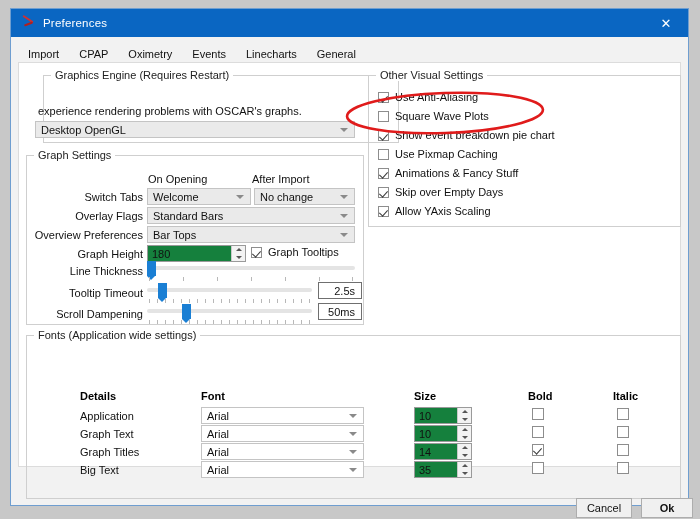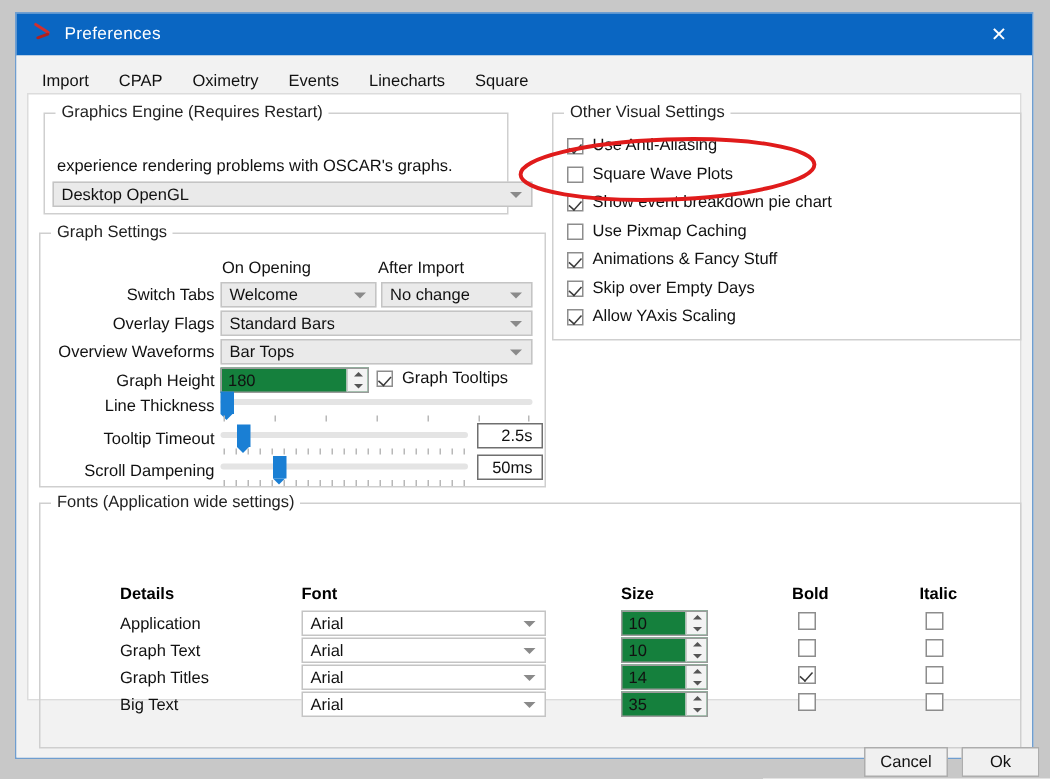--- a/index.html
+++ b/index.html
@@ -223,26 +223,26 @@
   </div>
 
   <div class="win-body">
 
     <div class="tabbar">
       <div class="tab">Import</div>
       <div class="tab">CPAP</div>
       <div class="tab">Oximetry</div>
       <div class="tab">Events</div>
       <div class="tab">Linecharts</div>
-      <div class="tab">Square</div>
+      <div class="tab">General</div>
     </div>
 
     <div class="tabpage">
 
-      <div class="group" style="left:10px;top:12px;width:310px;height:68px;">
+      <div class="group" style="left:24px;top:12px;width:356px;height:68px;">
         <div class="glabel">Graphics Engine (Requires Restart)</div>
       </div>
       <div class="para" style="left:19px;top:42px;width:320px;">experience rendering problems with OSCAR's graphs.</div>
       <div class="combo" style="left:16px;top:58px;width:320px;">
         <div class="ctext">Desktop OpenGL</div>
         <div class="carrow"></div>
       </div>
 
       <div class="group" style="left:7px;top:92px;width:338px;height:170px;">
         <div class="glabel">Graph Settings</div>
@@ -260,21 +260,21 @@
         <div class="ctext">No change</div>
         <div class="carrow"></div>
       </div>
 
       <div class="rlabel" style="left:18px;top:145px;width:106px;">Overlay Flags</div>
       <div class="combo" style="left:128px;top:144px;width:208px;">
         <div class="ctext">Standard Bars</div>
         <div class="carrow"></div>
       </div>
 
-      <div class="rlabel" style="left:10px;top:164px;width:114px;">Overview Waveforms</div>
+      <div class="rlabel" style="left:10px;top:164px;width:114px;">Overview Preferences</div>
       <div class="combo" style="left:128px;top:163px;width:208px;">
         <div class="ctext">Bar Tops</div>
         <div class="carrow"></div>
       </div>
 
       <div class="rlabel" style="left:18px;top:183px;width:106px;">Graph Height</div>
       <div class="spin" style="left:128px;top:182px;width:99px;">
         <div class="stext">180</div>
         <div class="sbtns">
           <div class="up"></div>
@@ -476,20 +476,20 @@
       <div class="chk bare" style="left:513px;top:399px;">
         <span class="box"></span>
       </div>
       <div class="chk bare" style="left:598px;top:399px;">
         <span class="box"></span>
       </div>
 
     </div>
 
     <div class="btn" style="left:565px;top:461px;width:56px;">Cancel</div>
-    <div class="btn" style="left:630px;top:461px;width:52px;">Ok</div>
+    <div class="btn" style="left:630px;top:461px;width:52px;font-weight:bold;">Ok</div>
 
   </div>
 </div>
 
 <svg class="annot" style="left:340px;top:88px;width:215px;height:52px;" width="215" height="52" viewBox="0 0 215 52">
   <ellipse cx="105" cy="25" rx="98" ry="20" fill="none" stroke="#e01b1b" stroke-width="2.6" transform="rotate(-2 105 25)"></ellipse>
 </svg>
 
 </body></html>

